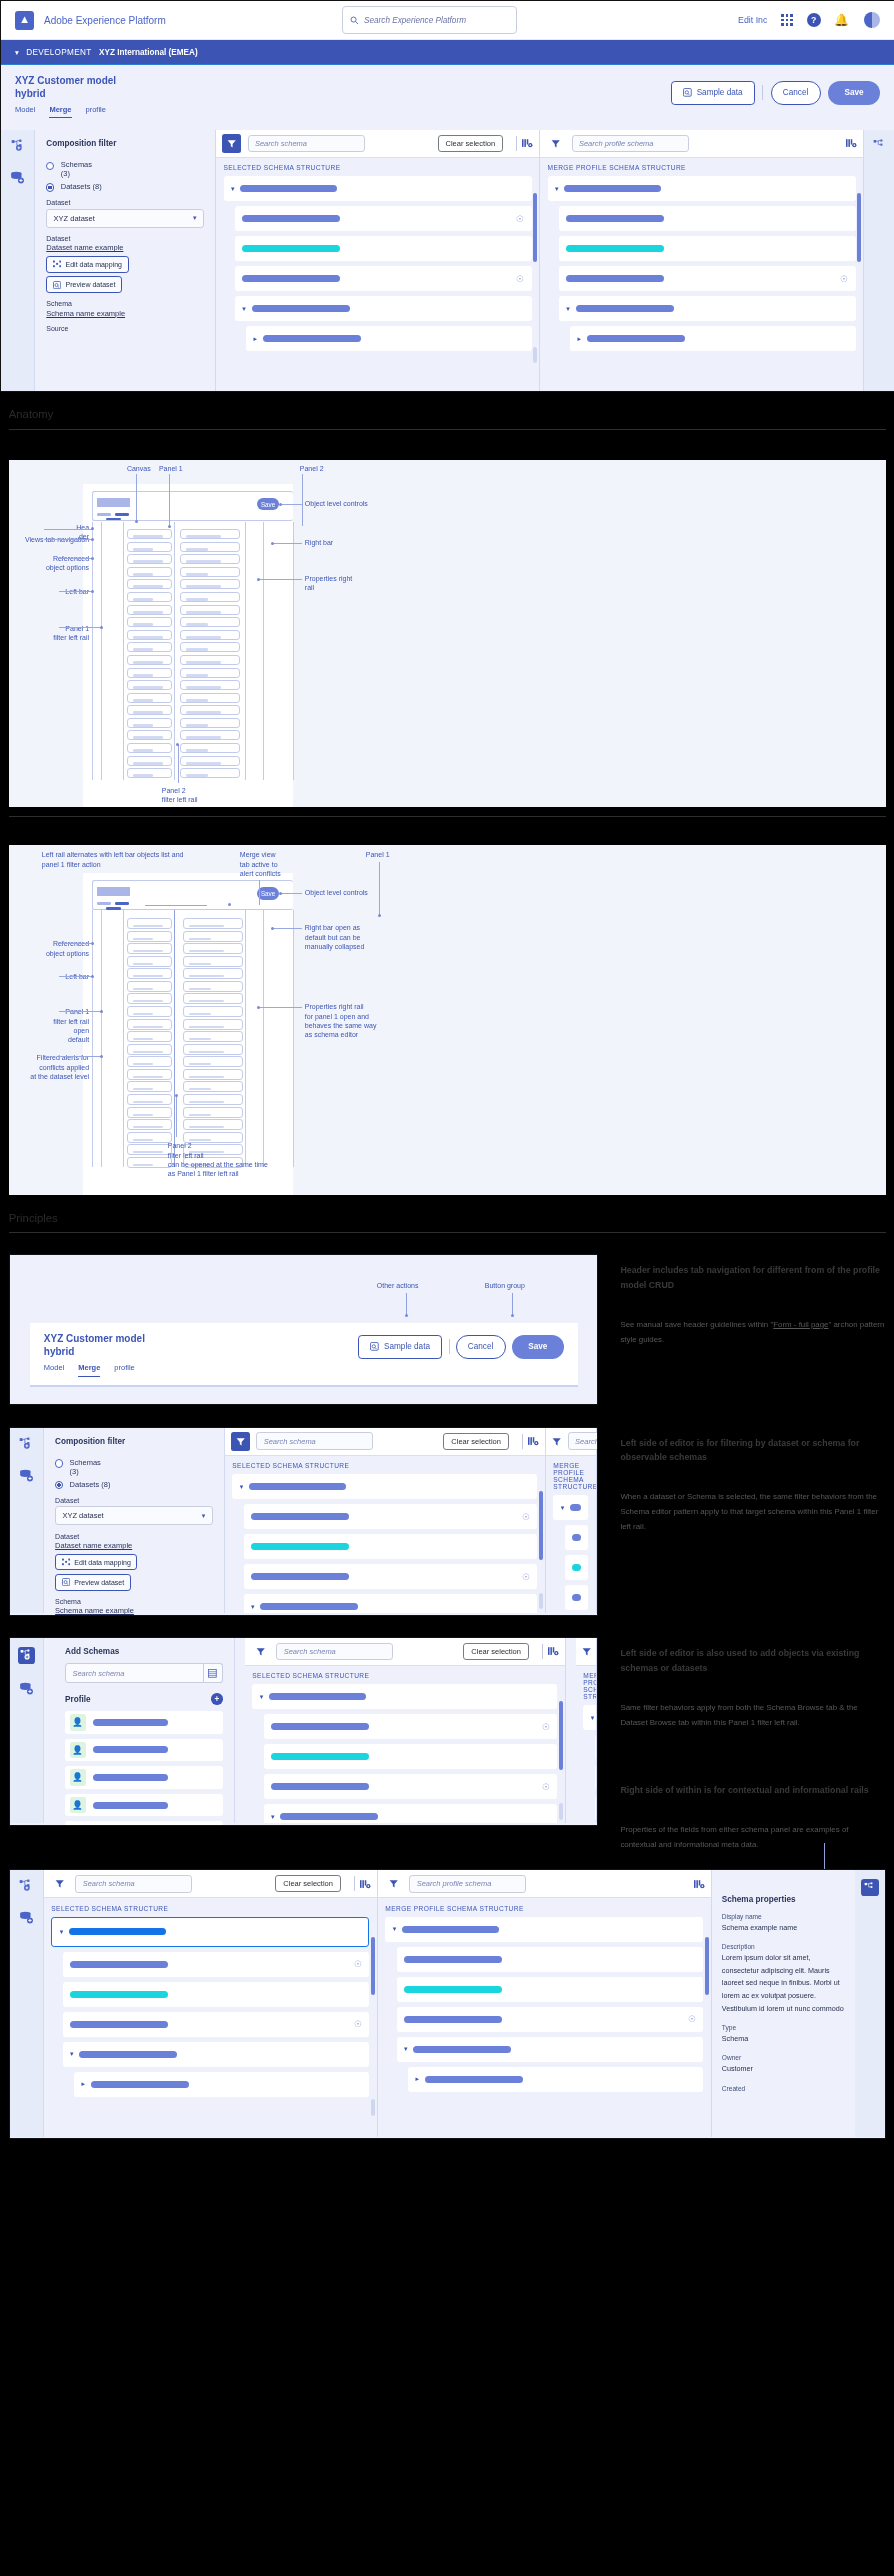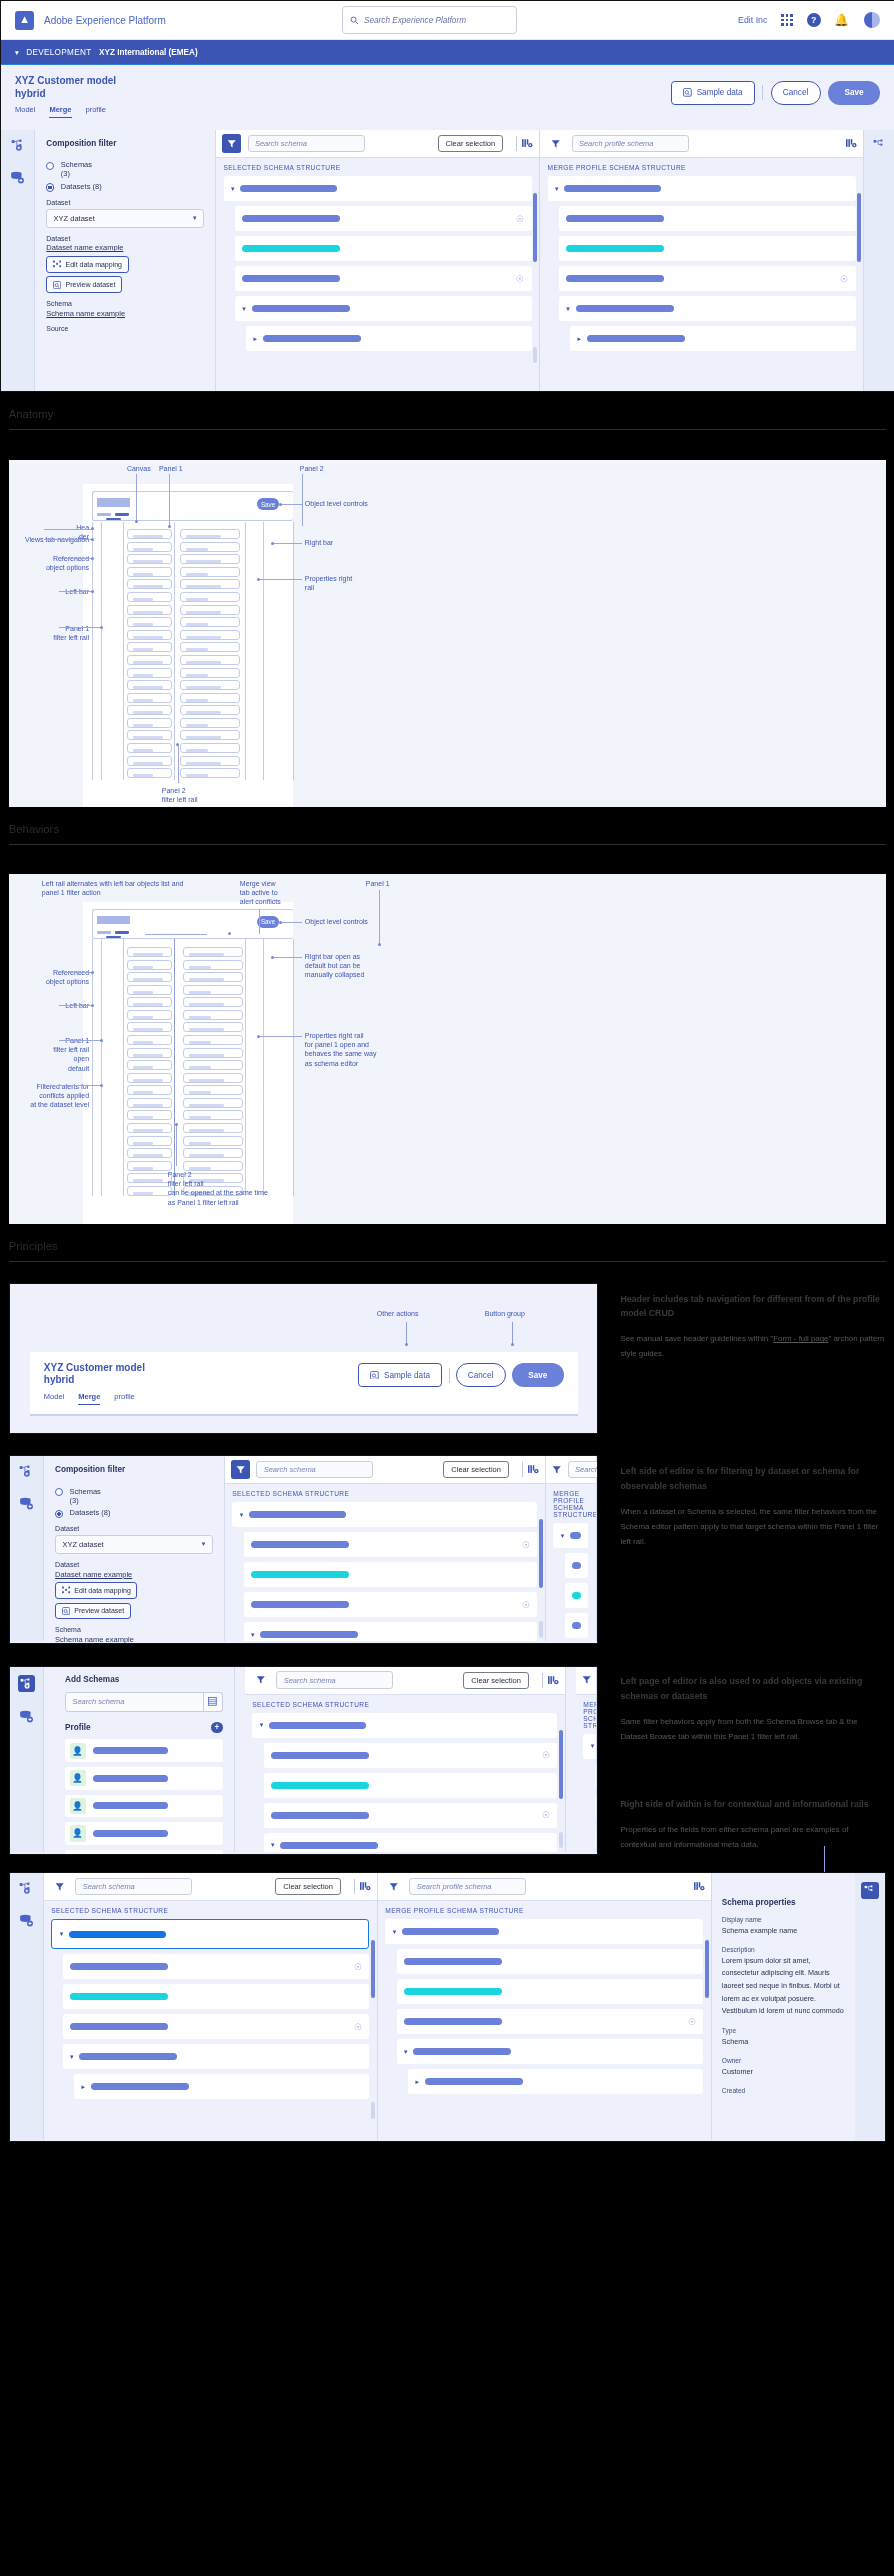--- a/index.html
+++ b/index.html
@@ -162,21 +162,21 @@
     position: absolute; background: #6b80d8; color: #fff; border-radius: 8.8px;
     font-size: 6.3px; display: flex; align-items: center; justify-content: center;
   }
   .wf-vrule { position: absolute; width: 0.6px; background: #c2cbe9; }
 
   
   .prin-row { display: flex; gap: 0; margin: 21.4px 8.8px 0 8.8px; align-items: flex-start; }
   .prin-shot { border: 1.9px solid #111; background: #eef1fb; position: relative; overflow: hidden; }
   .prin-text { flex: 1; padding: 8.8px 0 0 22.6px; }
   .prin-text h3 { font-size: 8.8px; color: #3a3a3a; line-height: 1.7; font-weight: bold; }
-  .prin-text p { font-size: 7.9px; color: #585858; line-height: 1.9; margin-top: 10px; }
+  .prin-text p { font-size: 7.9px; color: #585858; line-height: 1.9; margin-top: 24px; }
   .prin-text a { color: #585858; text-decoration: underline; }
 
   .mini-hdr { background: #fff; padding: 10px 14px; position: relative; }
   .mini-actions { position: absolute; right: 14px; top: 11.3px; display: flex; align-items: center; gap: 6.3px; }
   .callout { position: absolute; font-size: 7px; color: #3c55b5; }
   .callout-line { position: absolute; width: 0.6px; background: #8fa0de; }
   .callout-dot { position: absolute; width: 3.1px; height: 3.1px; border-radius: 50%; background: #7b8ad6; }
 
   .addsch-rail { width: 181px; background: #eef1fb; border-right:0.6px solid #d4dbf0; padding: 8.8px 11.3px; }
   .profile-row {
@@ -632,23 +632,20 @@
     <div class="wf-note" style="left:296px; top:78px;">Right bar</div>
     <div class="wf-line" style="left:264px; top:83px; width:29px; height:0.6px;"></div>
     <div class="wf-dot" style="left:262px; top:82px;"></div>
 
     <div class="wf-note" style="left:296px; top:114px; width:69px; white-space:pre-line;">Properties right
 rail</div>
     <div class="wf-line" style="left:250px; top:119px; width:43px; height:0.6px;"></div>
     <div class="wf-dot" style="left:248px; top:118px;"></div>
   </div>
 
-  <div class="section-head">
-    <h2>Behaviors</h2>
-  </div>
   <div class="section-rule"></div>
 
   <div class="wire-canvas" style="height:350px; margin-top:29px;">
     <div class="wf-frame" style="left:74px; top:28px; width:210px; height:322px;"></div>
     <div class="wf-box" style="left:83px; top:35px; width:201px; height:30px; border-right:none;"></div>
     <div class="wf-fill" style="left:88px; top:42px; width:33px; height:8.8px;"></div>
     <div class="wf-tab" style="left:88px; top:57px; width:14px;"></div>
     <div class="wf-tab dark" style="left:106px; top:57px; width:14px;"></div>
     <div class="wf-tab dark" style="left:97px; top:62px; width:15px; height:2.5px;"></div>
 
@@ -1175,21 +1172,21 @@
               </div>
             <div class="node i1">
                 <span class="pill" style="width:75px"></span>
               </div>
 
           </div>
         </div>
       </div>
     </div>
     <div class="prin-text">
-      <h3>Left page of editor is also used to add objects via existing schemas or datasets</h3>
+      <h3>Left side of editor is also used to add objects via existing schemas or datasets</h3>
       <p>Same filter behaviors apply from both the Schema Browse tab &amp; the Dataset Browse tab within this Panel 1 filter left rail.</p>
       <h3 style="margin-top:53px;">Right side of within is for contextual and informational rails</h3>
       <p>Properties of the fields from either schema panel are examples of contextual and informational meta data.</p>
     </div>
   </div>
 
   <div style="margin:17.6px 8.8px 19px 8.8px; position:relative;">
     <div class="callout-line" style="left:815px; top:-26.4px; height:50px;"></div>
     <div class="callout-dot" style="left:814px; top:22.6px;"></div>
     <div class="prin-shot" style="width:877px; height:270px;">

